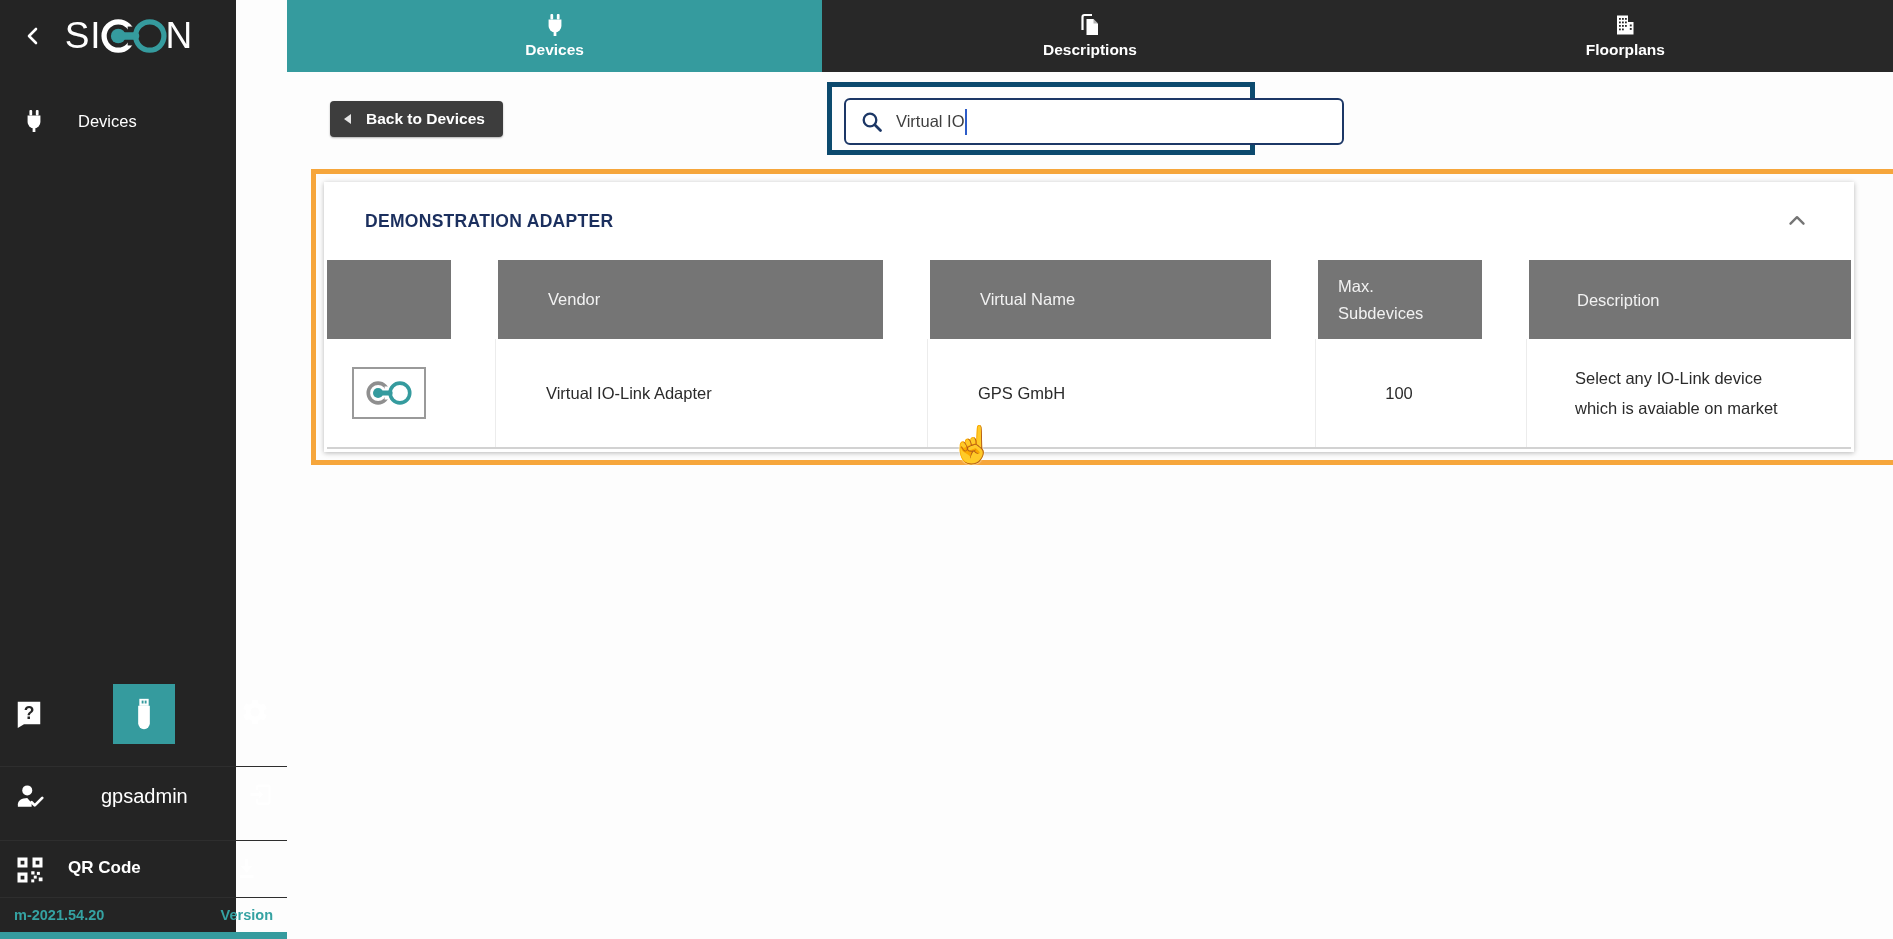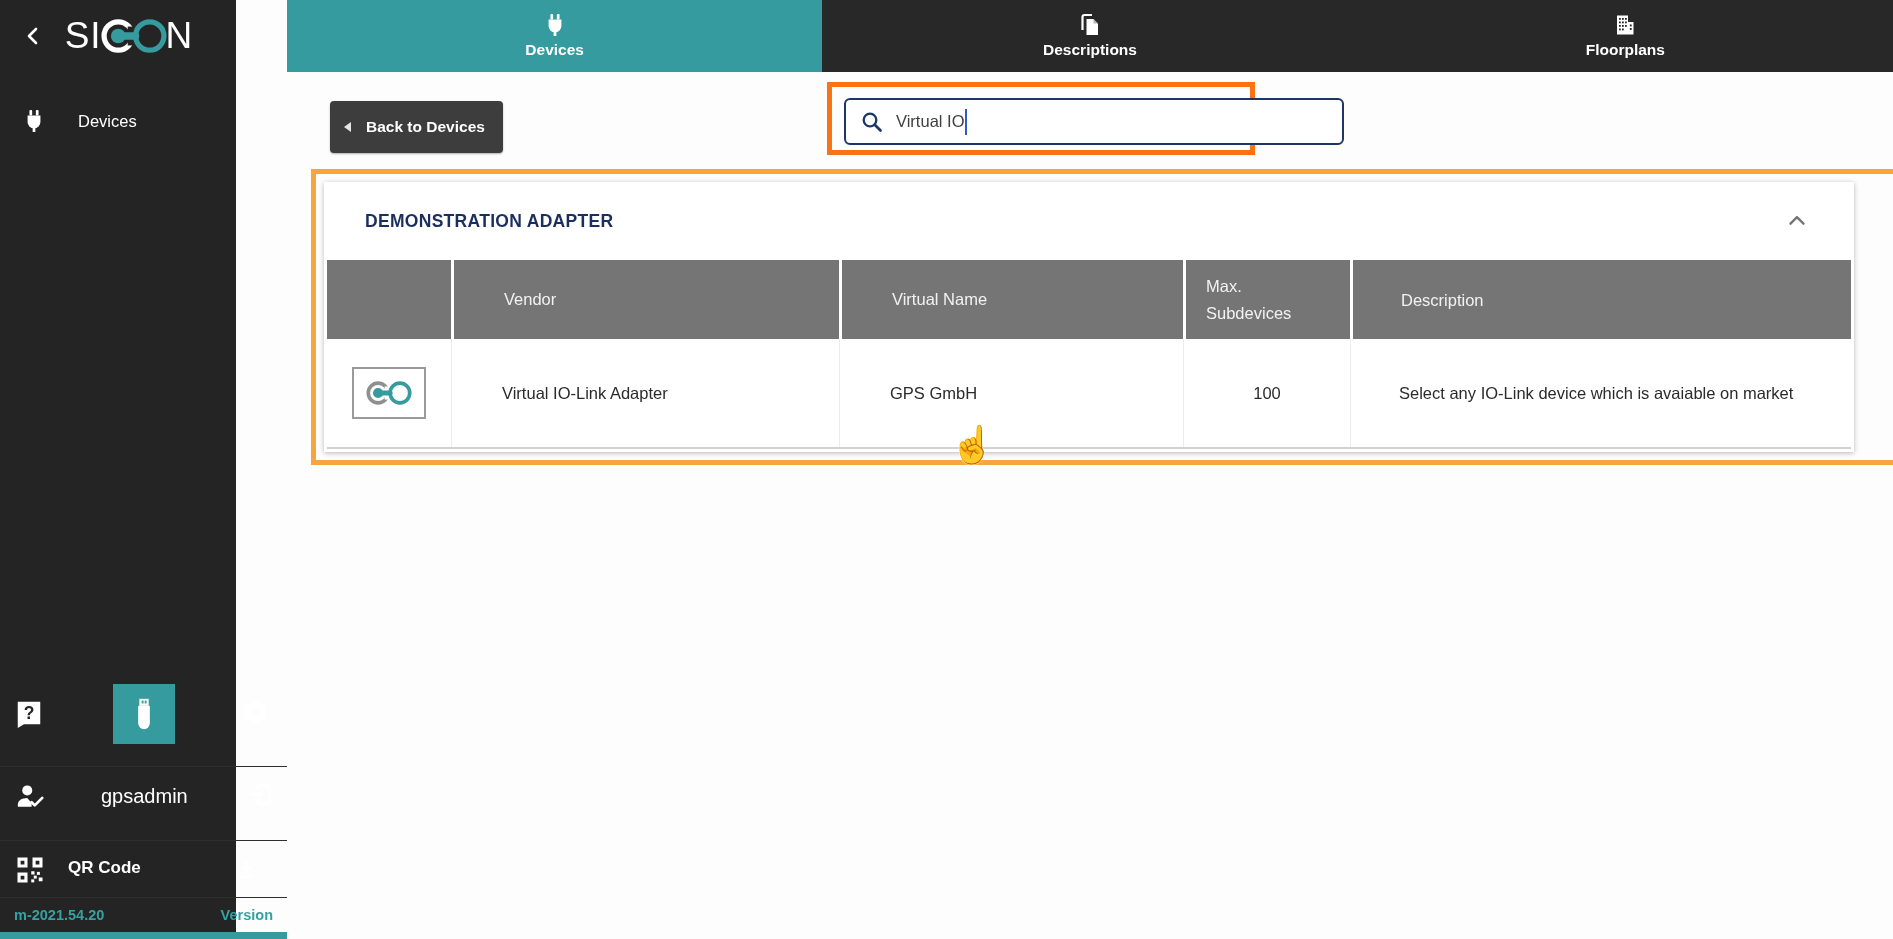--- a/index.html
+++ b/index.html
@@ -37,36 +37,36 @@
 
   
   .tabbar { position:absolute; left:287px; top:0; width:1606px; height:72px; background:#282828; display:flex; }
   .tab { flex:1; display:flex; flex-direction:column; align-items:center; justify-content:center; gap:4px; cursor:pointer; }
   .tab .tlabel { color:#ffffff; font-size:15.5px; font-weight:bold; }
   .tab.active { background:#359b9e; }
 
   
   .main { position:absolute; left:287px; top:72px; width:1606px; height:867px; background:#fdfdfd; }
 
-  .back-btn { position:absolute; left:43px; top:29px; height:52px; background:#3d3d3d; border-radius:4px; display:flex; align-items:center; padding:0 18px 0 12px; cursor:pointer; box-shadow:0 1px 2px rgba(0,0,0,.3); }
+  .back-btn { position:absolute; left:43px; top:29px; height:36px; background:#3d3d3d; border-radius:4px; display:flex; align-items:center; padding:0 18px 0 12px; cursor:pointer; box-shadow:0 1px 2px rgba(0,0,0,.3); }
   .back-btn .blabel { color:#ffffff; font-size:15.5px; font-weight:bold; margin-left:14px; }
 
-  .search-frame { position:absolute; left:540px; top:10px; width:428px; height:73px; border:5px solid #f97316;text-align:center; }
+  .search-frame { position:absolute; left:540px; top:10px; width:428px; height:73px; border:5px solid #0c4a6e;text-align:center; }
   .search-box { position:absolute; left:12px; top:11px; width:500px; height:47px; border:2px solid #1c3766; border-radius:6px; background:#fff; display:flex; align-items:center; padding-left:14px; cursor:text; }
   .search-box .stext { font-size:16.5px; color:#3f3f3f; margin-left:12px; }
   .caret { display:inline-block; width:2px; height:26px; background:#2d5cc8; margin-left:1px; vertical-align:middle; }
 
   .panel-frame { position:absolute; left:24px; top:97px; width:1720px; height:296px; border:5px solid #f6a63c; }
   .card { position:absolute; left:8px; top:8px; width:1530px; height:270px; background:#ffffff; box-shadow:0 1px 5px rgba(0,0,0,.28); display:flex; flex-direction:column; }
   .card-header { height:78px; flex:0 0 78px; display:flex; align-items:center; }
   .card-title { margin-left:41px; color:#1b2f5e; font-size:17.5px; font-weight:bold; letter-spacing:0.3px; }
   .collapse-toggle { margin-left:auto; margin-right:44px; cursor:pointer; display:flex; }
 
   .dtable { margin:0 3px; }
-  .trow { display:grid; grid-template-columns:124px 388px 344px 167px 1fr; }
+  .trow { display:grid; grid-template-columns:124px 388px 344px 167px 1fr;gap:44px; }
   .thead { height:79px; }
   .thead .cell { background:#757575; color:#f2f2f2; font-size:16.5px; display:flex; align-items:center; }
   .thead .cell + .cell { border-left:3px solid #ffffff; }
   .tdata { height:110px; background:#fff; border-bottom:2px solid #d2d2d2; cursor:pointer; }
   .tdata .cell { display:flex; align-items:center; color:#2b2b2b; font-size:16.5px; }
   .tdata .cell + .cell { border-left:1px solid #ececec; }
   .c-pad { padding-left:50px; }
   .c-max-h { padding-left:20px; padding-right:24px; line-height:27px; }
   .c-desc { padding-left:48px; padding-right:44px; line-height:30px; }
   .c-center { justify-content:center; }

